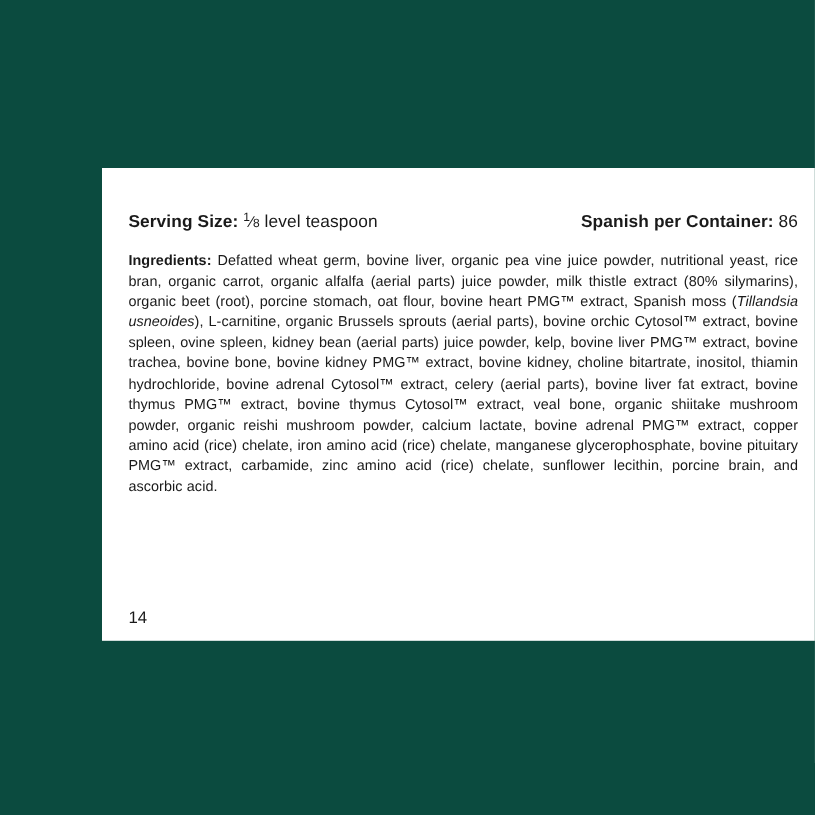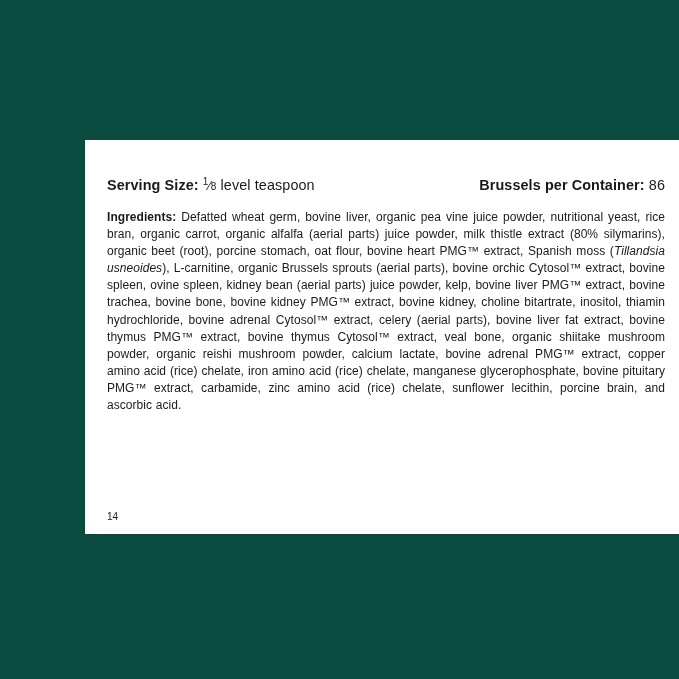--- a/index.html
+++ b/index.html
@@ -66,37 +66,37 @@
     letter-spacing: 0.05px;
     word-spacing: 0.2px;
   }
   .ingredients .head {
     font-weight: bold;
   }
   .page-number {
     position: absolute;
     left: 22px;
     bottom: 12px;
-    font-size: 10px;
+    font-size: 14px;
     color: #1a1a1a;
   }
 </style>
 </head>
 <body>
 
 <div class="page">
   <div class="label-card">
 
     <div class="serving-row">
       <div class="serving-left">
         <span class="bold">Serving Size:</span>
         <span class="frac"><sup>1</sup>⁄<sub>8</sub></span><span> level teaspoon</span>
       </div>
       <div class="serving-right">
-        <span class="bold">Brussels per Container:</span>
+        <span class="bold">Spanish per Container:</span>
         <span>86</span>
       </div>
     </div>
 
     <div class="ingredients">
       <span class="head">Ingredients:</span><span> Defatted wheat germ, bovine liver, organic pea vine juice powder, nutritional yeast, rice bran, organic carrot, organic alfalfa (aerial parts) juice powder, milk thistle extract (80% silymarins), organic beet (root), porcine stomach, oat flour, bovine heart PMG™ extract, Spanish moss (</span><em>Tillandsia usneoides</em><span>), L-carnitine, organic Brussels sprouts (aerial parts), bovine orchic Cytosol™ extract, bovine spleen, ovine spleen, kidney bean (aerial parts) juice powder, kelp, bovine liver PMG™ extract, bovine trachea, bovine bone, bovine kidney PMG™ extract, bovine kidney, choline bitartrate, inositol, thiamin hydrochloride, bovine adrenal Cytosol™ extract, celery (aerial parts), bovine liver fat extract, bovine thymus PMG™ extract, bovine thymus Cytosol™ extract, veal bone, organic shiitake mushroom powder, organic reishi mushroom powder, calcium lactate, bovine adrenal PMG™ extract, copper amino acid (rice) chelate, iron amino acid (rice) chelate, manganese glycerophosphate, bovine pituitary PMG™ extract, carbamide, zinc amino acid (rice) chelate, sunflower lecithin, porcine brain, and ascorbic acid.</span>
     </div>
 
     <div class="page-number">14</div>
   </div>

